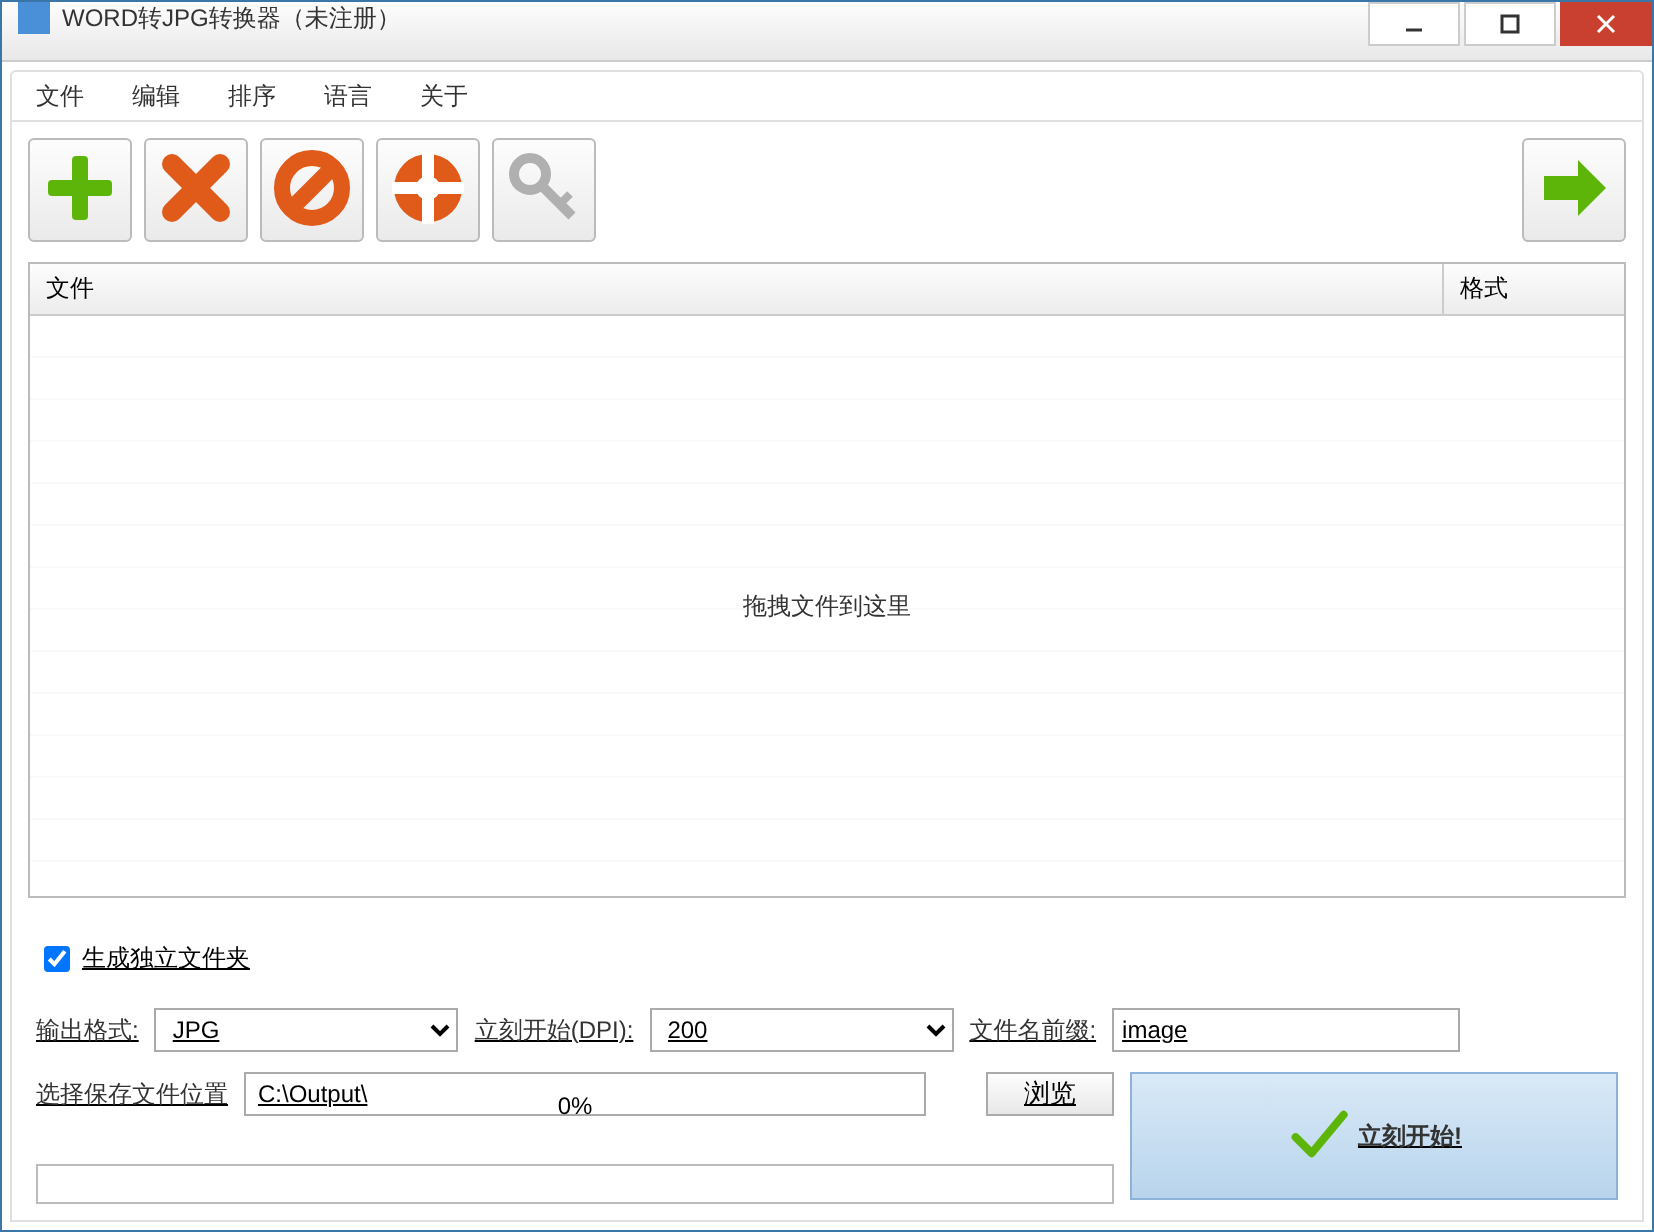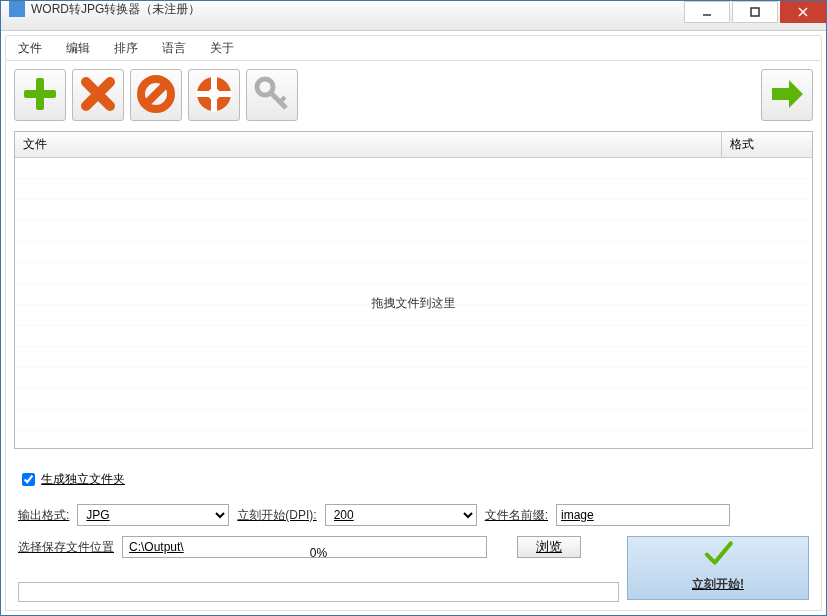--- a/index.html
+++ b/index.html
@@ -30,21 +30,21 @@
 .row label { color: #333; }
 .combo, .text-input { border: 1px solid #aaa; height: 22px; padding: 0 4px; font-size: 12px; background: #fff; }
 .combo { width: 152px; }
 .text-input { width: 174px; }
 .path-input { flex: 1; max-width: 365px; height: 22px; border: 1px solid #aaa; padding: 0 6px; font-size: 12px; }
 .btn { height: 22px; padding: 0 18px; border: 1px solid #aaa; background: linear-gradient(#fdfdfd, #e8e8e8); cursor: pointer; font-size: 13px; margin-left: 22px; }
 .bottom { display: flex; gap: 8px; align-items: stretch; }
 .progress-area { flex: 1; display: flex; flex-direction: column; justify-content: flex-end; }
 .progress-bar { height: 20px; border: 1px solid #bbb; background: #fff; position: relative; }
 .progress-text { position: absolute; top: -18px; left: 50%; transform: translateX(-50%); }
-.start-btn { width: 182px; height: 64px; border: 1px solid #8db4d8; background: linear-gradient(#d9e9f7, #b8d4ec); display: flex; flex-direction: column; align-items: center; justify-content: flex-start; cursor: pointer; gap: 4px; }
+.start-btn { width: 244px; height: 64px; border: 1px solid #8db4d8; background: linear-gradient(#d9e9f7, #b8d4ec); display: flex; flex-direction: row; align-items: center; justify-content: center; cursor: pointer; gap: 4px; }
 .start-btn .label { font-weight: bold; color: #333; }
 .checkbox-row { display: flex; align-items: center; gap: 6px; margin: 12px 0 16px 4px; }
 .checkmark-icon svg { width: 32px; height: 32px; }
 </style>
 </head>
 <body>
 
 <div class="window">
   <div class="titlebar">
     <div class="app-icon"></div>

